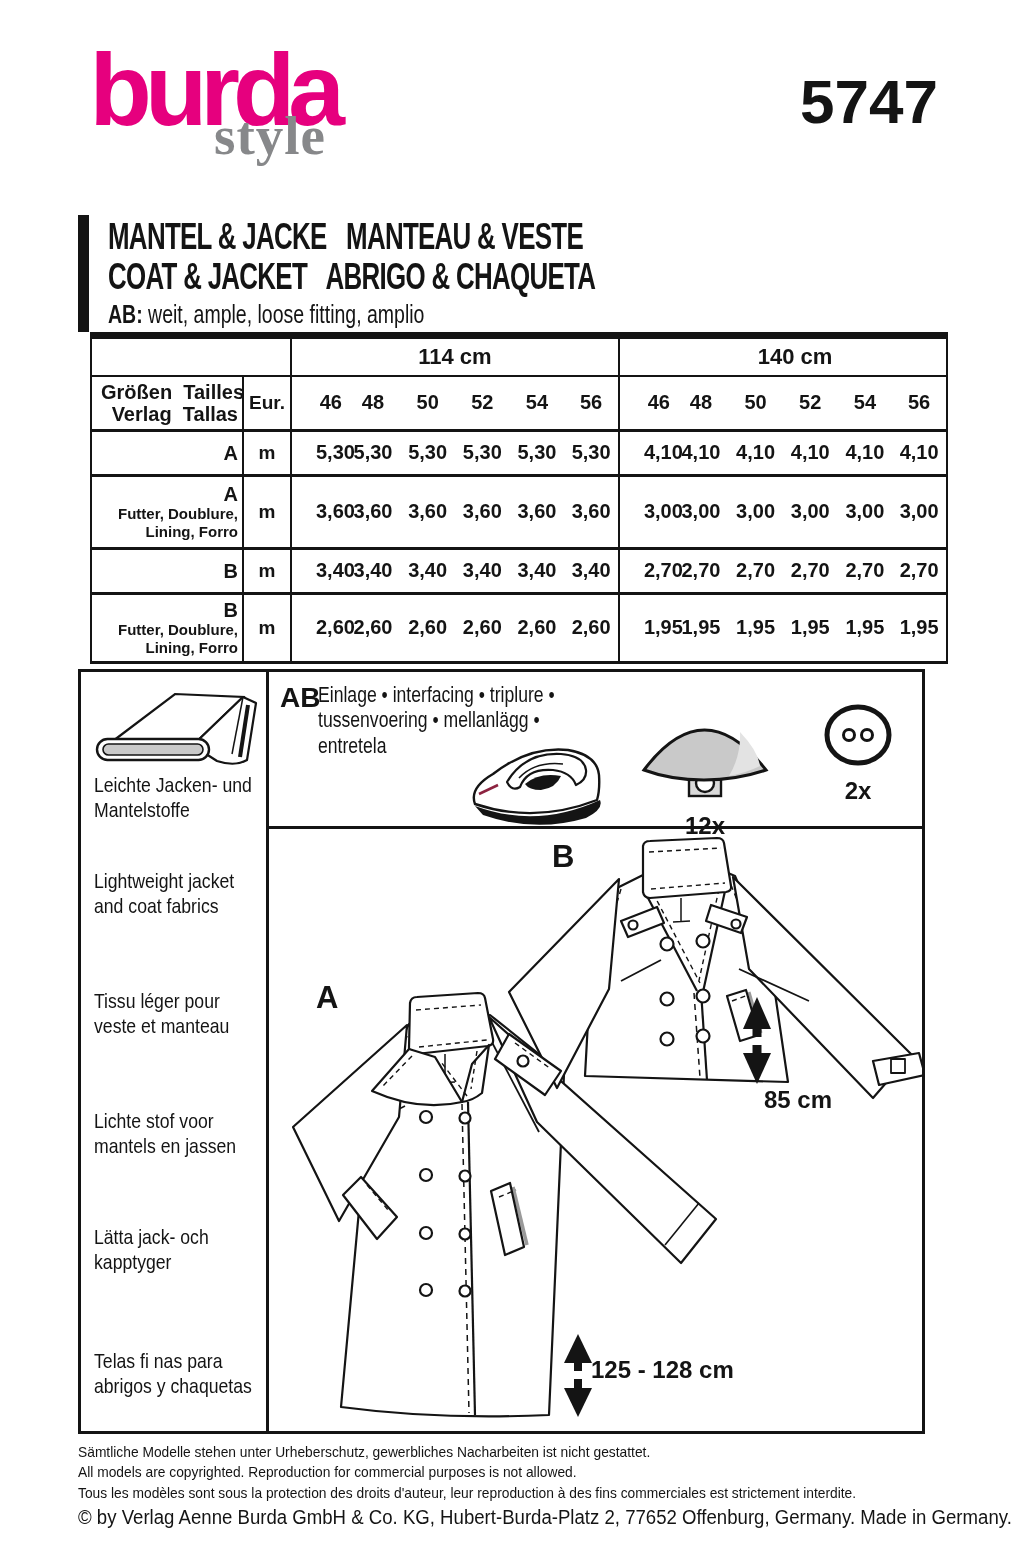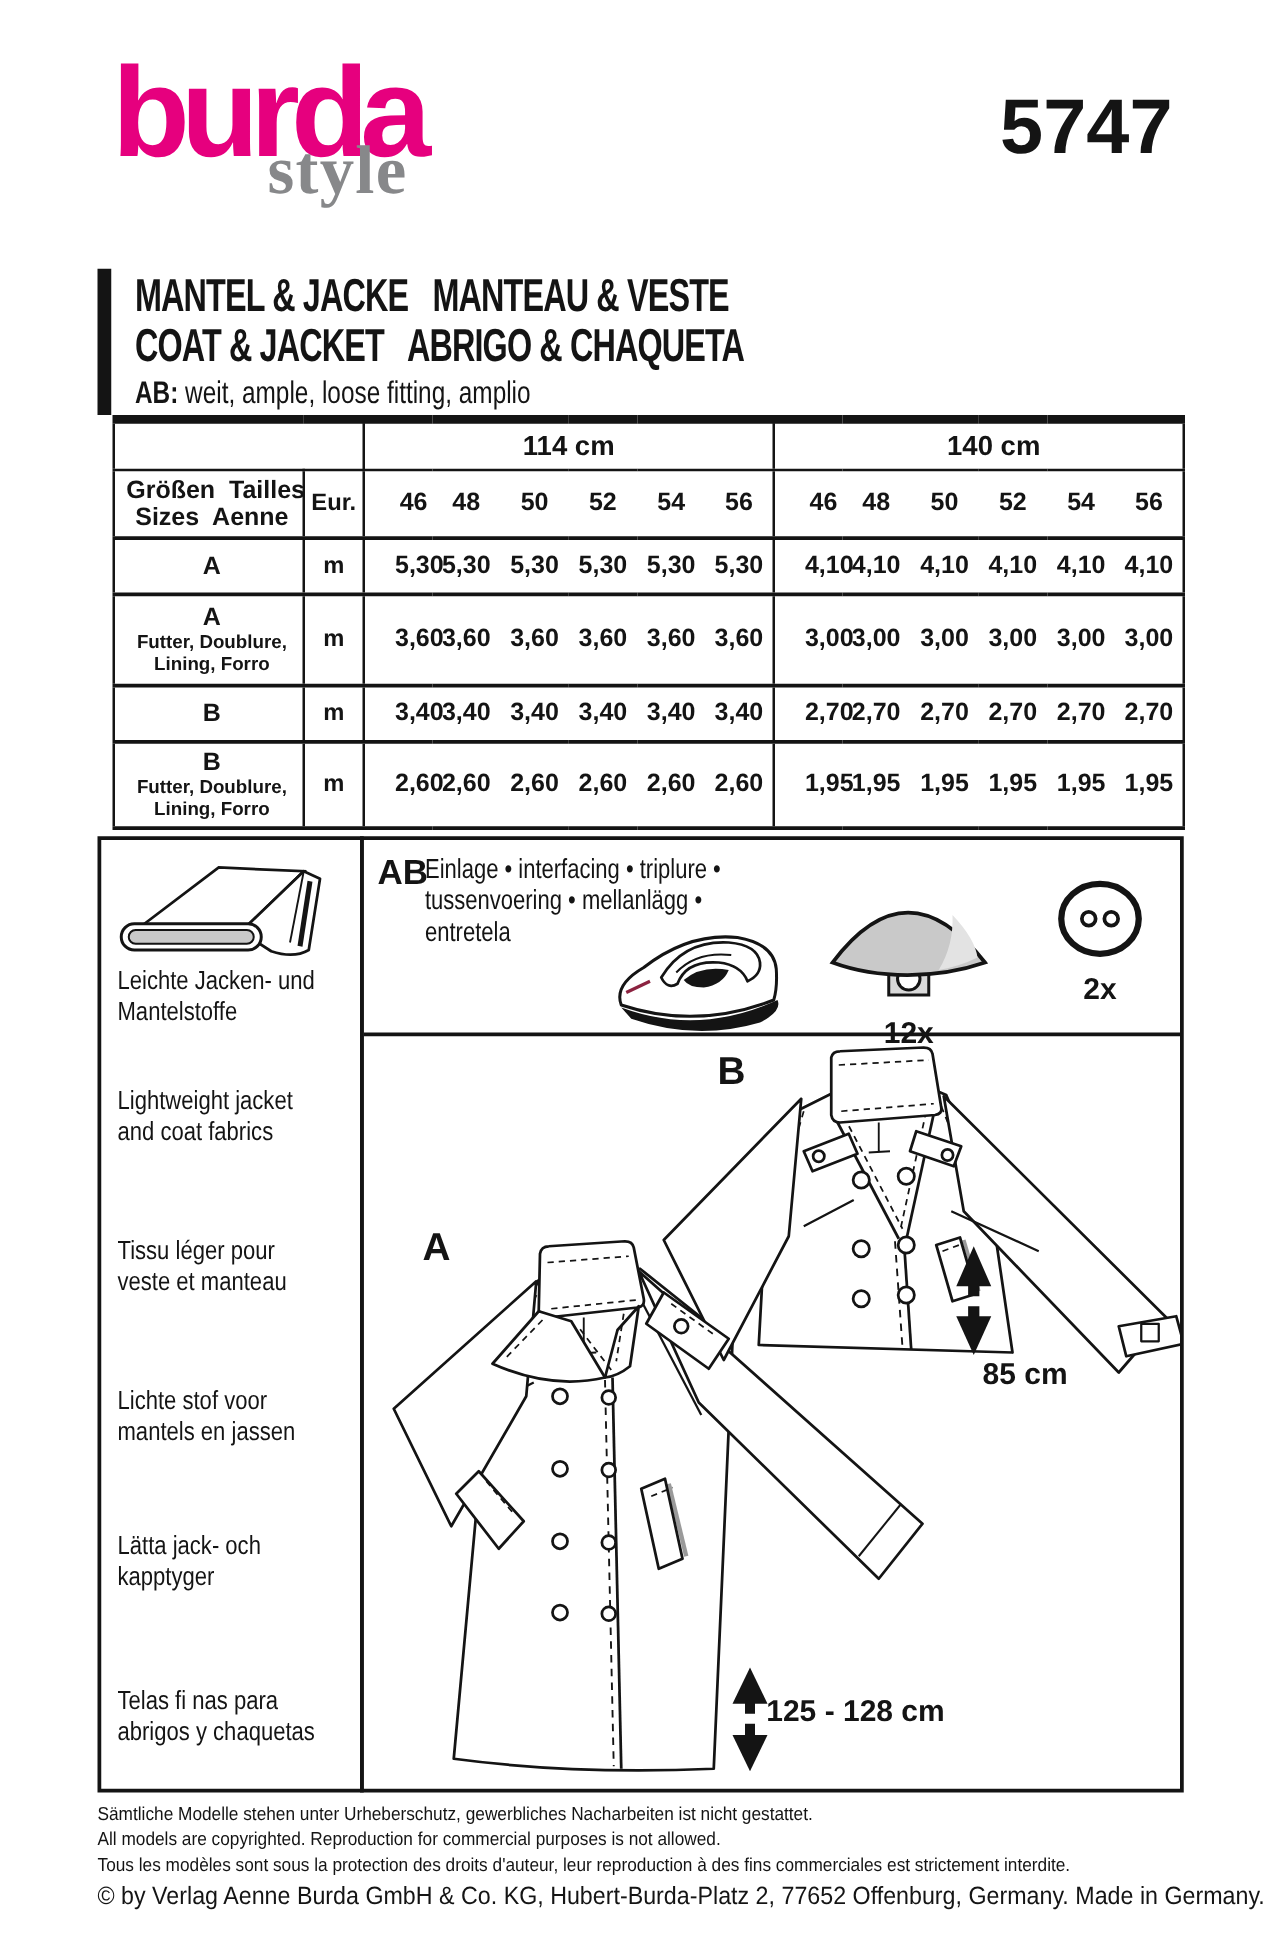--- a/index.html
+++ b/index.html
@@ -45,29 +45,29 @@
   }
   col.w-lbl { width:152px; } col.w-eur { width:48px; }
   td { font-weight:700; text-align:center; vertical-align:middle; }
   .cm-row td { height:40px; font-size:22px; border-bottom:2.5px solid #141414; }
   .sizes-row td { height:53px; font-size:20px; border-bottom:3px solid #141414; }
   .body-row td { border-bottom:3px solid #141414; font-size:20px; }
   .body-row:nth-child(1) td { height:45px; }
   .body-row:nth-child(2) td { height:73px; }
   .body-row:nth-child(3) td { height:45px; }
   .body-row:nth-child(4) td { height:67px; }
-  td.c-lbl { text-align:center; padding:4px 4px 4px 9px; border-right:2.5px solid #141414; vertical-align:middle; }
+  td.c-lbl { text-align:right; padding:4px 4px 4px 9px; border-right:2.5px solid #141414; vertical-align:middle; }
   td.c-lbl .l1 { font-size:20px; line-height:22px; white-space:pre; }
   td.c-lbl .l2 { font-size:15px; line-height:18px; white-space:pre-line; }
   td.c-eur { border-right:2.5px solid #141414; font-size:19px; }
   td.c-blank { border-right:2.5px solid #141414; }
   td.gs { border-left:2.5px solid #141414;padding-left:24px; }
   
   .mid { display:flex; margin:5px 0 0 78px; width:872px; height:765px; }
-  .fabric-col { position:relative; width:213px; border:3px solid #141414; flex:none; }
+  .fabric-col { position:relative; width:191px; border:3px solid #141414; flex:none; }
   .fabric-item {
     position:absolute; left:13px; width:230px; font-size:21px; line-height:25px;
     white-space:pre-line; transform:scaleX(.84); transform-origin:left top;
   }
   .right-col { width:659px; margin-left:-3px; border:3px solid #141414; }
   .notions-box { position:relative; height:157px; border-bottom:3px solid #141414; }
   .ab-label { position:absolute; left:11px; top:10px; font-size:28px; font-weight:700; }
   .notions-text { position:absolute; left:49px; top:10px; }
   .notions-line { font-size:22px; line-height:25.5px; white-space:pre; transform:scaleX(.80); transform-origin:left top; }
   .iron-icon { position:absolute; left:198px; top:56px; }
@@ -128,21 +128,21 @@
     </colgroup>
     <thead>
       <tr class="cm-row">
         <td class="c-blank" colspan="2"></td>
         <td colspan="6">114 cm</td>
         <td colspan="6" class="gs">140 cm</td>
       </tr>
       <tr class="sizes-row">
         <td class="c-lbl">
           <div class="l1">Größen  Tailles</div>
-          <div class="l1">Sizes  Aenne</div>
+          <div class="l1">Verlag  Tallas</div>
         </td>
         <td class="c-eur">Eur.</td>
       <td class="c-val gs">46</td>
           <td class="c-val">48</td>
           <td class="c-val">50</td>
           <td class="c-val">52</td>
           <td class="c-val">54</td>
           <td class="c-val">56</td>
           <td class="c-val gs">46</td>
           <td class="c-val">48</td>

